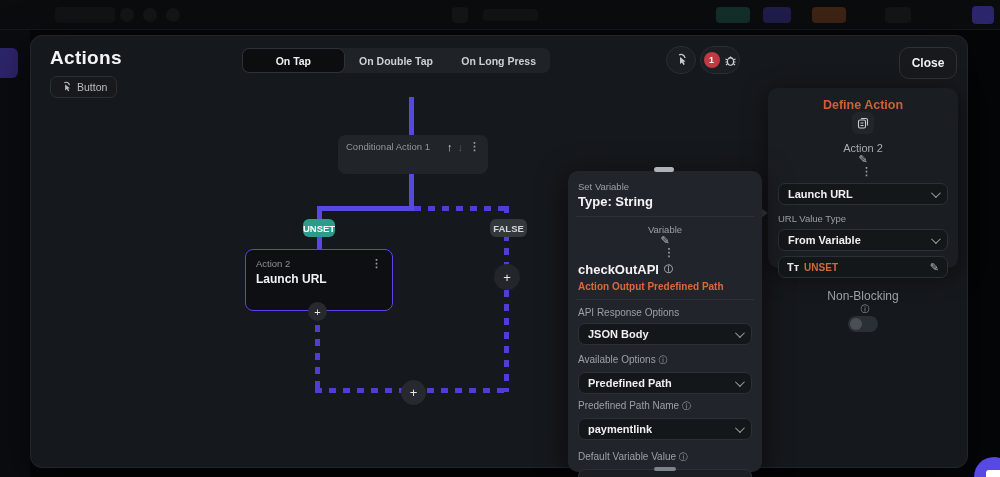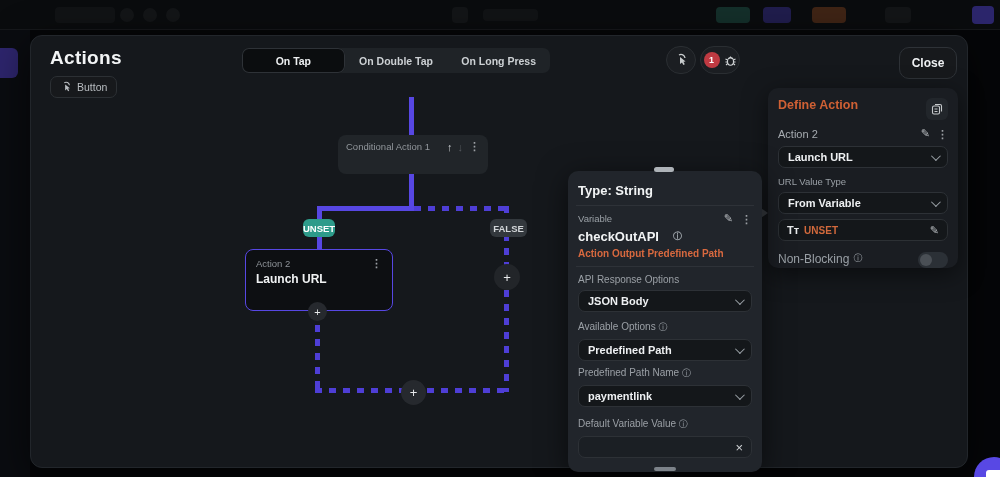--- a/index.html
+++ b/index.html
@@ -56,23 +56,23 @@
   .dots { color:#9b9fa4; font-size:11px; font-weight:bold; letter-spacing:0; cursor:pointer; }
 
   
   .sv-panel { left:568px; top:171px; width:194px; height:301px; background:#21252b; border-radius:10px; z-index:6; box-shadow:0 6px 30px rgba(0,0,0,.55); padding:10px 10px 0; }
   .sv-handle-top { left:654px; top:167px; width:20px; height:5px; border-radius:3px; background:#aeb3b8; z-index:7; }
   .sv-handle-bot { left:654px; top:467px; width:22px; height:4px; border-radius:2px; background:#7d838a; z-index:7; }
   .lbl { font-size:9.5px; color:#9aa0a6; }
   .lbl2 { font-size:10px; color:#9ba0a6; }
   .divider { height:1px; background:#2e3238; margin:7px -2px; }
   .sv-type { font-size:13px; font-weight:bold; color:#f2f4f5; margin-top:2px; }
-  .row { display:flex; align-items:flex-start; }
+  .row { display:flex; align-items:center;flex-direction:column; }
   .row .spacer { flex:1; }
-  .var-name { font-size:13px; font-weight:bold; color:#f2f4f5; margin-top:3px; display:flex; align-items:center; gap:14px; }
+  .var-name { font-size:13px; font-weight:bold; color:#f2f4f5; margin-top:3px; display:flex; align-items:center; gap:5px; }
   .var-sub { font-size:10px; font-weight:bold; color:#d9693f; margin-top:4px; }
   .select { height:22px; background:#14171a; border:1px solid #2d3136; border-radius:7px; display:flex; align-items:center; padding:0 9px; margin-top:5px; cursor:pointer; }
   .select .val { font-size:11px; font-weight:bold; color:#eef0f2; }
   .select .spacer { flex:1; }
   .chev { width:7px; height:7px; border-right:1.6px solid #9aa0a6; border-bottom:1.6px solid #9aa0a6; transform:rotate(45deg) translateY(-2px); }
   .clear-input { height:22px; background:#1b1f24; border:1px solid #2d3136; border-radius:7px; display:flex; align-items:center; padding:0 8px; margin-top:5px; }
   .clear-input input { flex:1; background:transparent; border:none; outline:none; color:#eef0f2; font-size:11px; font-family:"Liberation Sans",sans-serif; }
   .x-icon { color:#cfd2d5; font-size:13px; cursor:pointer; line-height:1; }
 
   
@@ -238,20 +238,21 @@
     <span class="info" style="margin-left:4px;">ⓘ</span>
     <span class="spacer"></span>
     <span class="toggle">
         <span class="knob"></span>
       </span>
   </div>
 </div>
 
 <div class="abs sv-handle-top"></div>
 <div class="abs sv-panel">
+  <div class="lbl">Set Variable</div>
   <div class="sv-type">Type: String</div>
   <div class="divider"></div>
   <div class="row">
     <span class="lbl">Variable</span>
     <span class="spacer"></span>
     <span class="pencil">✎</span>
     <span class="dots" style="margin-left:8px;">⋮</span>
   </div>
   <div class="var-name">
     <span>checkOutAPI</span>

